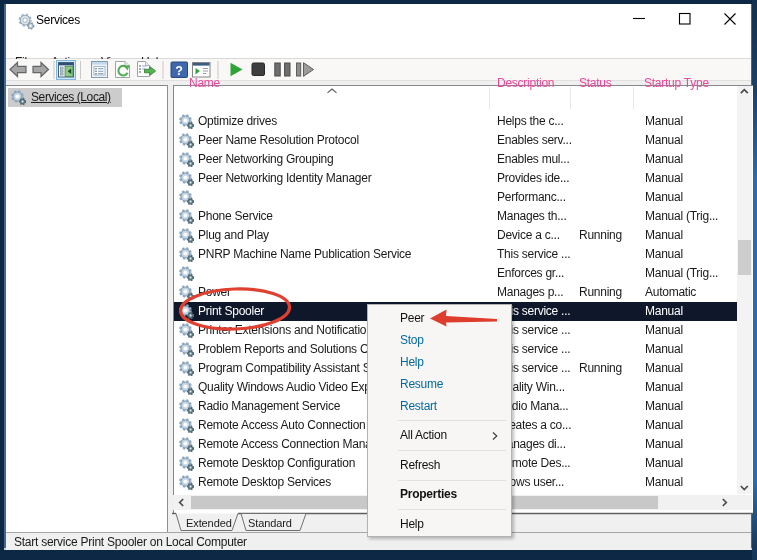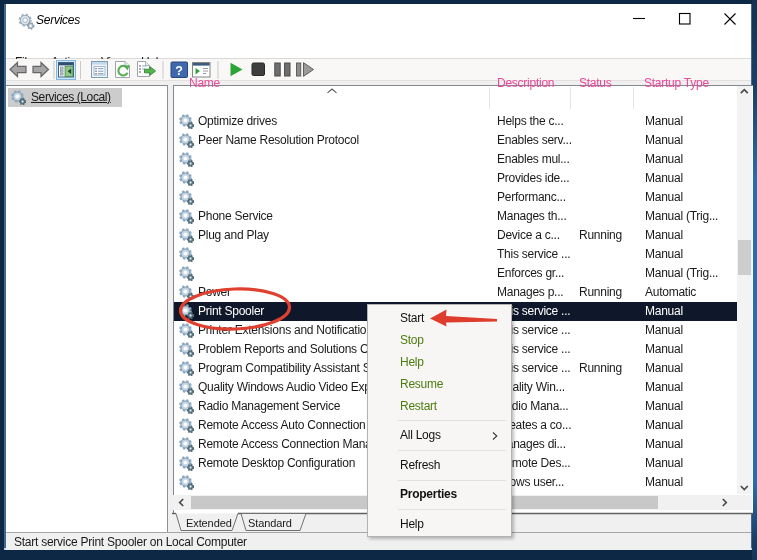--- a/index.html
+++ b/index.html
@@ -6,21 +6,21 @@
 body{width:757px;height:560px;position:relative;overflow:hidden;
   font-family:"Liberation Sans",sans-serif;font-size:12px;color:#1a1a1a;
   background:#0d2845;letter-spacing:-0.25px;}
 .abs{position:absolute;}
 #win{position:absolute;left:6px;top:4px;width:747px;height:546px;background:#fff;}
 #ledge{position:absolute;left:4px;top:4px;width:2px;height:546px;background:#44688e;}
 #redge{position:absolute;left:751px;top:4px;width:2px;height:546px;background:#44688e;}
 #rgrad{position:absolute;left:752px;top:0;width:5px;height:560px;background:linear-gradient(180deg,#13304f 0%,#1b4068 16%,#2a6cab 32%,#2a6cab 86%,#1a3c62 97%,#16355a 100%);}
 #bedge{position:absolute;left:4px;top:548px;width:749px;height:2px;background:#b9d4e8;}
 
-#title{position:absolute;left:6px;top:4px;width:745px;height:30px;background:#fff;font-style:italic;}
+#title{position:absolute;left:6px;top:4px;width:745px;height:30px;background:#fff;}
 #title .t{position:absolute;left:30px;top:9px;color:#000;}
 
 #menubar{position:absolute;left:6px;top:34px;width:745px;height:24px;background:#fff;border-bottom:1px solid #d9d9d9;}
 #menubar span{position:absolute;top:21px;text-align:center;}
 
 #toolbar{position:absolute;left:6px;top:59px;width:745px;height:21px;background:#f9f8f7;border-bottom:1px solid #e2e0de;}
 
 #content{position:absolute;left:6px;top:81px;width:745px;height:451px;background:#f0f0f0;}
 
 #lpanel{position:absolute;left:6px;top:85px;width:162px;height:447px;background:#fff;border-right:1px solid #8a8f98;border-top:1px solid #84898f;box-sizing:border-box;}
@@ -44,21 +44,21 @@
 #hsb{position:absolute;left:173px;top:495px;width:579px;height:15px;background:#f1f1f1;}
 #hthumb{position:absolute;left:191px;top:496px;width:467px;height:13px;background:#c8c8c8;}
 .tabtxt{position:absolute;top:517px;font-size:11px;letter-spacing:-0.1px;}
 
 #statline{position:absolute;left:6px;top:532px;width:745px;height:1px;background:#a6a6a6;}
 #status{position:absolute;left:6px;top:533px;width:745px;height:17px;background:#f0f0f0;}
 #status span{position:absolute;left:8px;top:2px;color:#1a1a1a;}
 
 #cmenu{position:absolute;left:367px;top:304px;width:143px;height:231px;background:#f7f6f5;border:1px solid #b3b3b3;box-shadow:2px 2px 3px rgba(0,0,0,0.25);}
 #cmenu .mi{position:absolute;left:32px;white-space:nowrap;color:#111;}
-#cmenu .dis{color:#4d7c0f;}
+#cmenu .dis{color:#0369a1;}
 #cmenu .msep{position:absolute;left:30px;width:108px;height:1px;background:#e0e0e0;}
 </style>
 </head>
 <body>
 <div id="win"></div>
 <div id="ledge"></div>
 <div id="redge"></div>
 <div id="bedge"></div>
 <div id="rgrad"></div>
 <div id="title">
@@ -190,27 +190,29 @@
         <use href="#gear"></use>
       </svg>
       <span class="nm">Peer Name Resolution Protocol</span>
       <span class="ds">Enables serv...</span>
       <span class="su">Manual</span>
     </div>
 <div class="row" style="top:150px">
       <svg class="g" width="15" height="15" viewBox="0 0 14 14">
         <use href="#gear"></use>
       </svg>
+      <span class="nm">Peer Networking Grouping</span>
       <span class="ds">Enables mul...</span>
       <span class="su">Manual</span>
     </div>
 <div class="row" style="top:169px">
       <svg class="g" width="15" height="15" viewBox="0 0 14 14">
         <use href="#gear"></use>
       </svg>
+      <span class="nm">Peer Networking Identity Manager</span>
       <span class="ds">Provides ide...</span>
       <span class="su">Manual</span>
     </div>
 <div class="row" style="top:188px">
       <svg class="g" width="15" height="15" viewBox="0 0 14 14">
         <use href="#gear"></use>
       </svg>
       <span class="ds">Performanc...</span>
       <span class="su">Manual</span>
     </div>
@@ -228,20 +230,21 @@
       </svg>
       <span class="nm">Plug and Play</span>
       <span class="ds">Device a c...</span>
       <span class="st">Running</span>
       <span class="su">Manual</span>
     </div>
 <div class="row" style="top:245px">
       <svg class="g" width="15" height="15" viewBox="0 0 14 14">
         <use href="#gear"></use>
       </svg>
+      <span class="nm">PNRP Machine Name Publication Service</span>
       <span class="ds">This service ...</span>
       <span class="su">Manual</span>
     </div>
 <div class="row" style="top:264px">
       <svg class="g" width="15" height="15" viewBox="0 0 14 14">
         <use href="#gear"></use>
       </svg>
       <span class="ds">Enforces gr...</span>
       <span class="su">Manual (Trig...</span>
     </div>
@@ -324,20 +327,21 @@
         <use href="#gear"></use>
       </svg>
       <span class="nm">Remote Desktop Configuration</span>
       <span class="ds">Remote Des...</span>
       <span class="su">Manual</span>
     </div>
 <div class="row" style="top:473px">
       <svg class="g" width="15" height="15" viewBox="0 0 14 14">
         <use href="#gear"></use>
       </svg>
+      <span class="nm">Remote Desktop Services</span>
       <span class="ds">Allows user...</span>
       <span class="su">Manual</span>
     </div>
 </div>
 <div id="vsb"></div>
 <div id="vthumb"></div>
 <div id="hsb"></div>
 <div id="hthumb"></div>
 <div id="tabs">
   <svg class="abs" style="left:172px;top:495px" width="581" height="38" viewBox="0 0 581 38">
@@ -357,27 +361,27 @@
 <div id="status">
     <span>Start service Print Spooler on Local Computer</span>
   </div>
 
 <svg class="abs" style="left:737px;top:86px" width="15" height="408" viewBox="0 0 15 408">
   <path d="M3.8 7.2 L7.3 3.7 L10.8 7.2" fill="none" stroke="#4a4a4a" stroke-width="1.7"></path>
   <path d="M3.8 400 L7.3 403.5 L10.8 400" fill="none" stroke="#4a4a4a" stroke-width="1.7"></path>
 </svg>
 
 <div id="cmenu">
-  <span class="mi" style="top:6px">Start</span>
+  <span class="mi" style="top:6px">Peer</span>
   <span class="mi dis" style="top:28px">Stop</span>
   <span class="mi dis" style="top:50px">Help</span>
   <span class="mi dis" style="top:72px">Resume</span>
   <span class="mi dis" style="top:94px">Restart</span>
   <div class="msep" style="top:115px"></div>
-  <span class="mi" style="top:123px">All Logs</span>
+  <span class="mi" style="top:123px">All Action</span>
   <svg class="abs" style="left:123px;top:126px" width="8" height="10" viewBox="0 0 8 10">
       <path d="M2 1.5 L5.8 5 L2 8.5" fill="none" stroke="#3a3a3a" stroke-width="1.1"></path>
     </svg>
   <div class="msep" style="top:145px"></div>
   <span class="mi" style="top:153px">Refresh</span>
   <div class="msep" style="top:175px"></div>
   <span class="mi" style="top:182px;font-weight:bold">Properties</span>
   <div class="msep" style="top:204px"></div>
   <span class="mi" style="top:212px">Help</span>
 </div>

